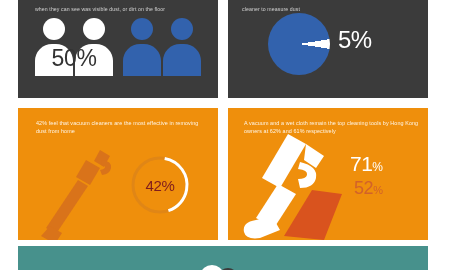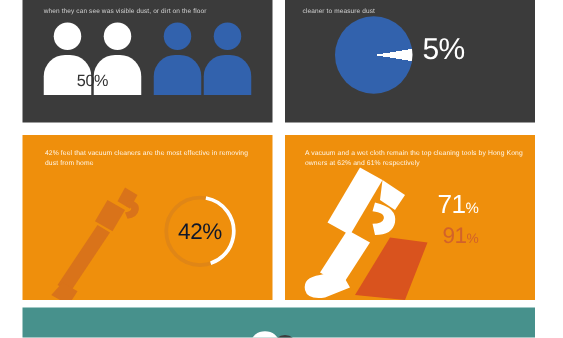--- a/index.html
+++ b/index.html
@@ -42,21 +42,21 @@
   .p-white .head,.p-white .body{background:#ffffff;}
   .p-blue  .head,.p-blue  .body{background:#3262ad;}
   .pair-white{position:absolute;left:0;bottom:0;width:78px;height:58px;}
   .pair-blue {position:absolute;left:88px;bottom:0;width:78px;height:58px;}
   .pair-white .person:nth-child(1){left:0;}
   .pair-white .person:nth-child(2){left:40px;}
   .pair-blue  .person:nth-child(1){left:0;}
   .pair-blue  .person:nth-child(2){left:40px;}
   .people-value{
     position:absolute;left:0;bottom:4px;width:78px;
-    text-align:center;color:#333;font-size:13px;font-weight:400;
+    text-align:center;color:#333;font-size:23px;font-weight:400;
     letter-spacing:-.3px;z-index:4;
   }
 
   
   #panel-pie{left:228px;top:-12px;width:200px;height:110px;}
   .pie{
     position:absolute;left:40px;top:25px;width:62px;height:62px;border-radius:50%;
     background:conic-gradient(from 81deg,#ffffff 0deg 18deg,#3262ad 18deg 360deg);
   }
   .pie-value{
@@ -64,21 +64,21 @@
     color:#ffffff;font-size:24px;letter-spacing:-.5px;
   }
 
   
   #panel-donut{left:18px;top:108px;width:200px;height:132px;}
   .donut{position:absolute;left:110px;top:45px;width:64px;height:64px;}
   .donut svg{display:block;}
   .donut-value{
     position:absolute;left:0;top:0;width:64px;height:64px;
     display:flex;align-items:center;justify-content:center;
-    color:#0f172a;font-size:18px;letter-spacing:-.3px;
+    color:#7f1d1d;font-size:15px;letter-spacing:-.3px;
   }
   .vac-stick{
     position:absolute;left:22px;top:36px;width:92px;height:96px;
     opacity:1;
   }
 
   
   #panel-tools{left:228px;top:108px;width:200px;height:132px;}
   .tool-figure{position:absolute;left:6px;top:20px;width:116px;height:112px;}
   .stat-62{
@@ -174,21 +174,21 @@
         <path d="M66 34 q18 4 16 16 q-2 10 -16 10 l-2 -9 q8 0 9 -4 q1 -5 -9 -6 z"></path>
         <path d="M44 56 l18 10 -22 34 -18 -10 z"></path>
         <path d="M22 92 q-14 2 -12 12 q2 8 16 6 l20 -8 -8 -14 z"></path>
       </g>
     </svg>
 
     <div class="stat-62">
       <span>71</span><span class="sm">%</span>
     </div>
     <div class="stat-61">
-      <span>91</span><span class="sm">%</span>
+      <span>52</span><span class="sm">%</span>
     </div>
   </div>
 
   <div id="footer-band">
     <svg class="footer-blob" viewBox="0 0 52 26">
       <ellipse cx="18" cy="16" rx="11" ry="9" fill="#ffffff"></ellipse>
       <ellipse cx="34" cy="18" rx="9" ry="8" fill="#3b3b3b"></ellipse>
     </svg>
   </div>
 

